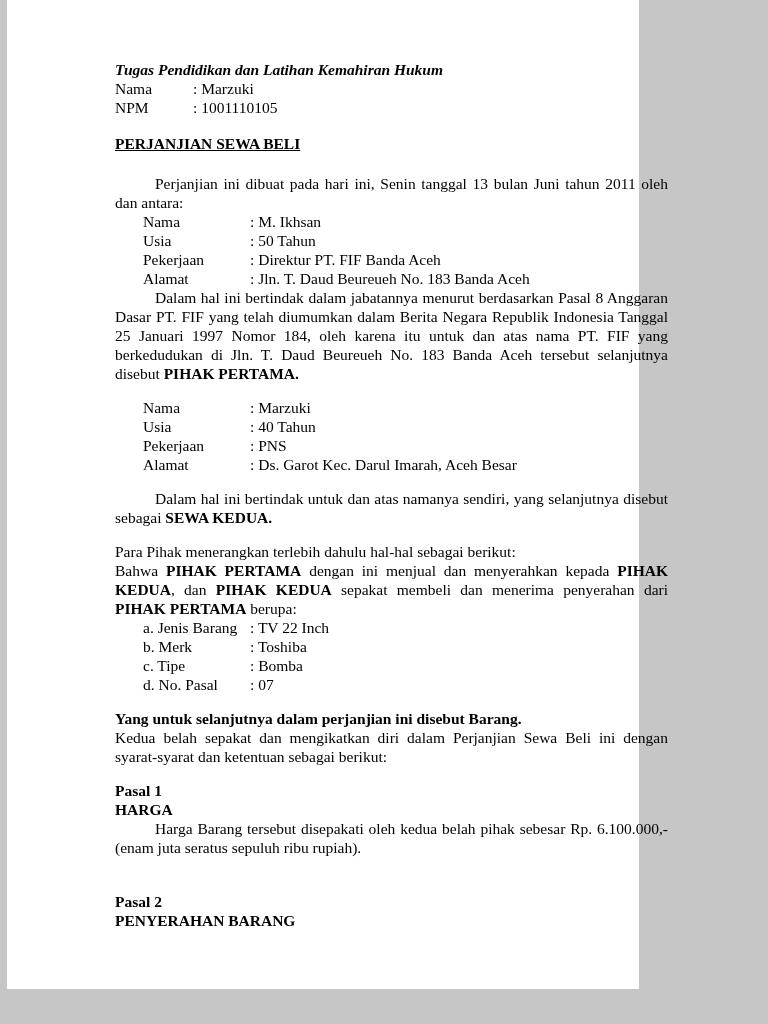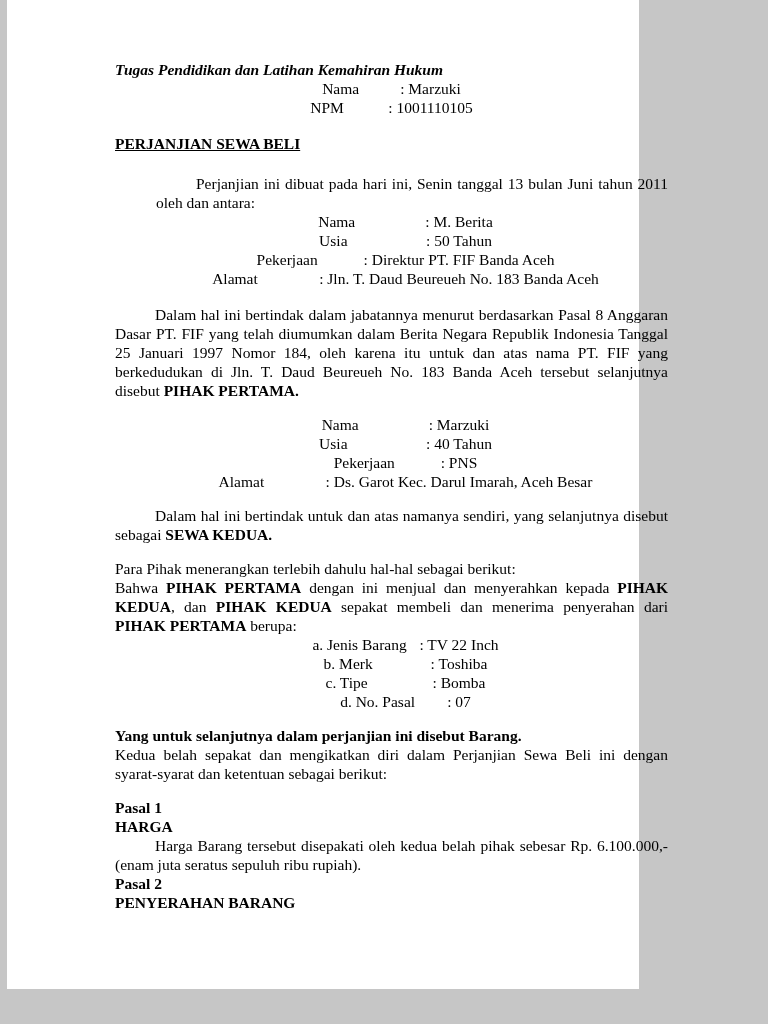--- a/index.html
+++ b/index.html
@@ -22,24 +22,24 @@
   p { margin: 0; }
   .just { text-align: justify; }
   .ind { text-indent: 40px; }
   .b { font-weight: 700; }
   .course { font-weight: 700; font-style: italic; }
   .title {
     margin-top: 17px; font-size: 15.5px; font-weight: 700;
     text-decoration: underline;
   }
   .mt15 { margin-top: 15px; }
-  .mt17 { margin-top: 17px; }
-  .mt18 { margin-top: 0; }
-  .mt21 { margin-top: 21px; margin-left: 41px; }
-  .kv { display: flex; justify-content: center; }
+  .mt17 { }
+  .mt18 { margin-top: 35px; }
+  .mt21 { margin-top: 21px; }
+  .kv { display: flex; }
   .kv .lab { width: 78px; flex: 0 0 auto; }
   .kvgroup .kv { padding-left: 28px; }
   .kvgroup .kv .lab { width: 107px; }
 </style>
 </head>
 <body>
 
 <div class="page">
   <div class="content">
 
@@ -54,21 +54,21 @@
       <span class="val">: 1001110105</span>
     </div>
 
     <p class="title">PERJANJIAN SEWA BELI</p>
 
     <p class="ind just mt21">Perjanjian ini dibuat pada hari ini, Senin tanggal 13 bulan Juni tahun 2011 oleh dan antara:</p>
 
     <div class="kvgroup">
       <div class="kv">
         <span class="lab">Nama</span>
-        <span class="val">: M. Berita</span>
+        <span class="val">: M. Ikhsan</span>
       </div>
       <div class="kv">
         <span class="lab">Usia</span>
         <span class="val">: 50 Tahun</span>
       </div>
       <div class="kv">
         <span class="lab">Pekerjaan</span>
         <span class="val">: Direktur PT. FIF Banda Aceh</span>
       </div>
       <div class="kv">

